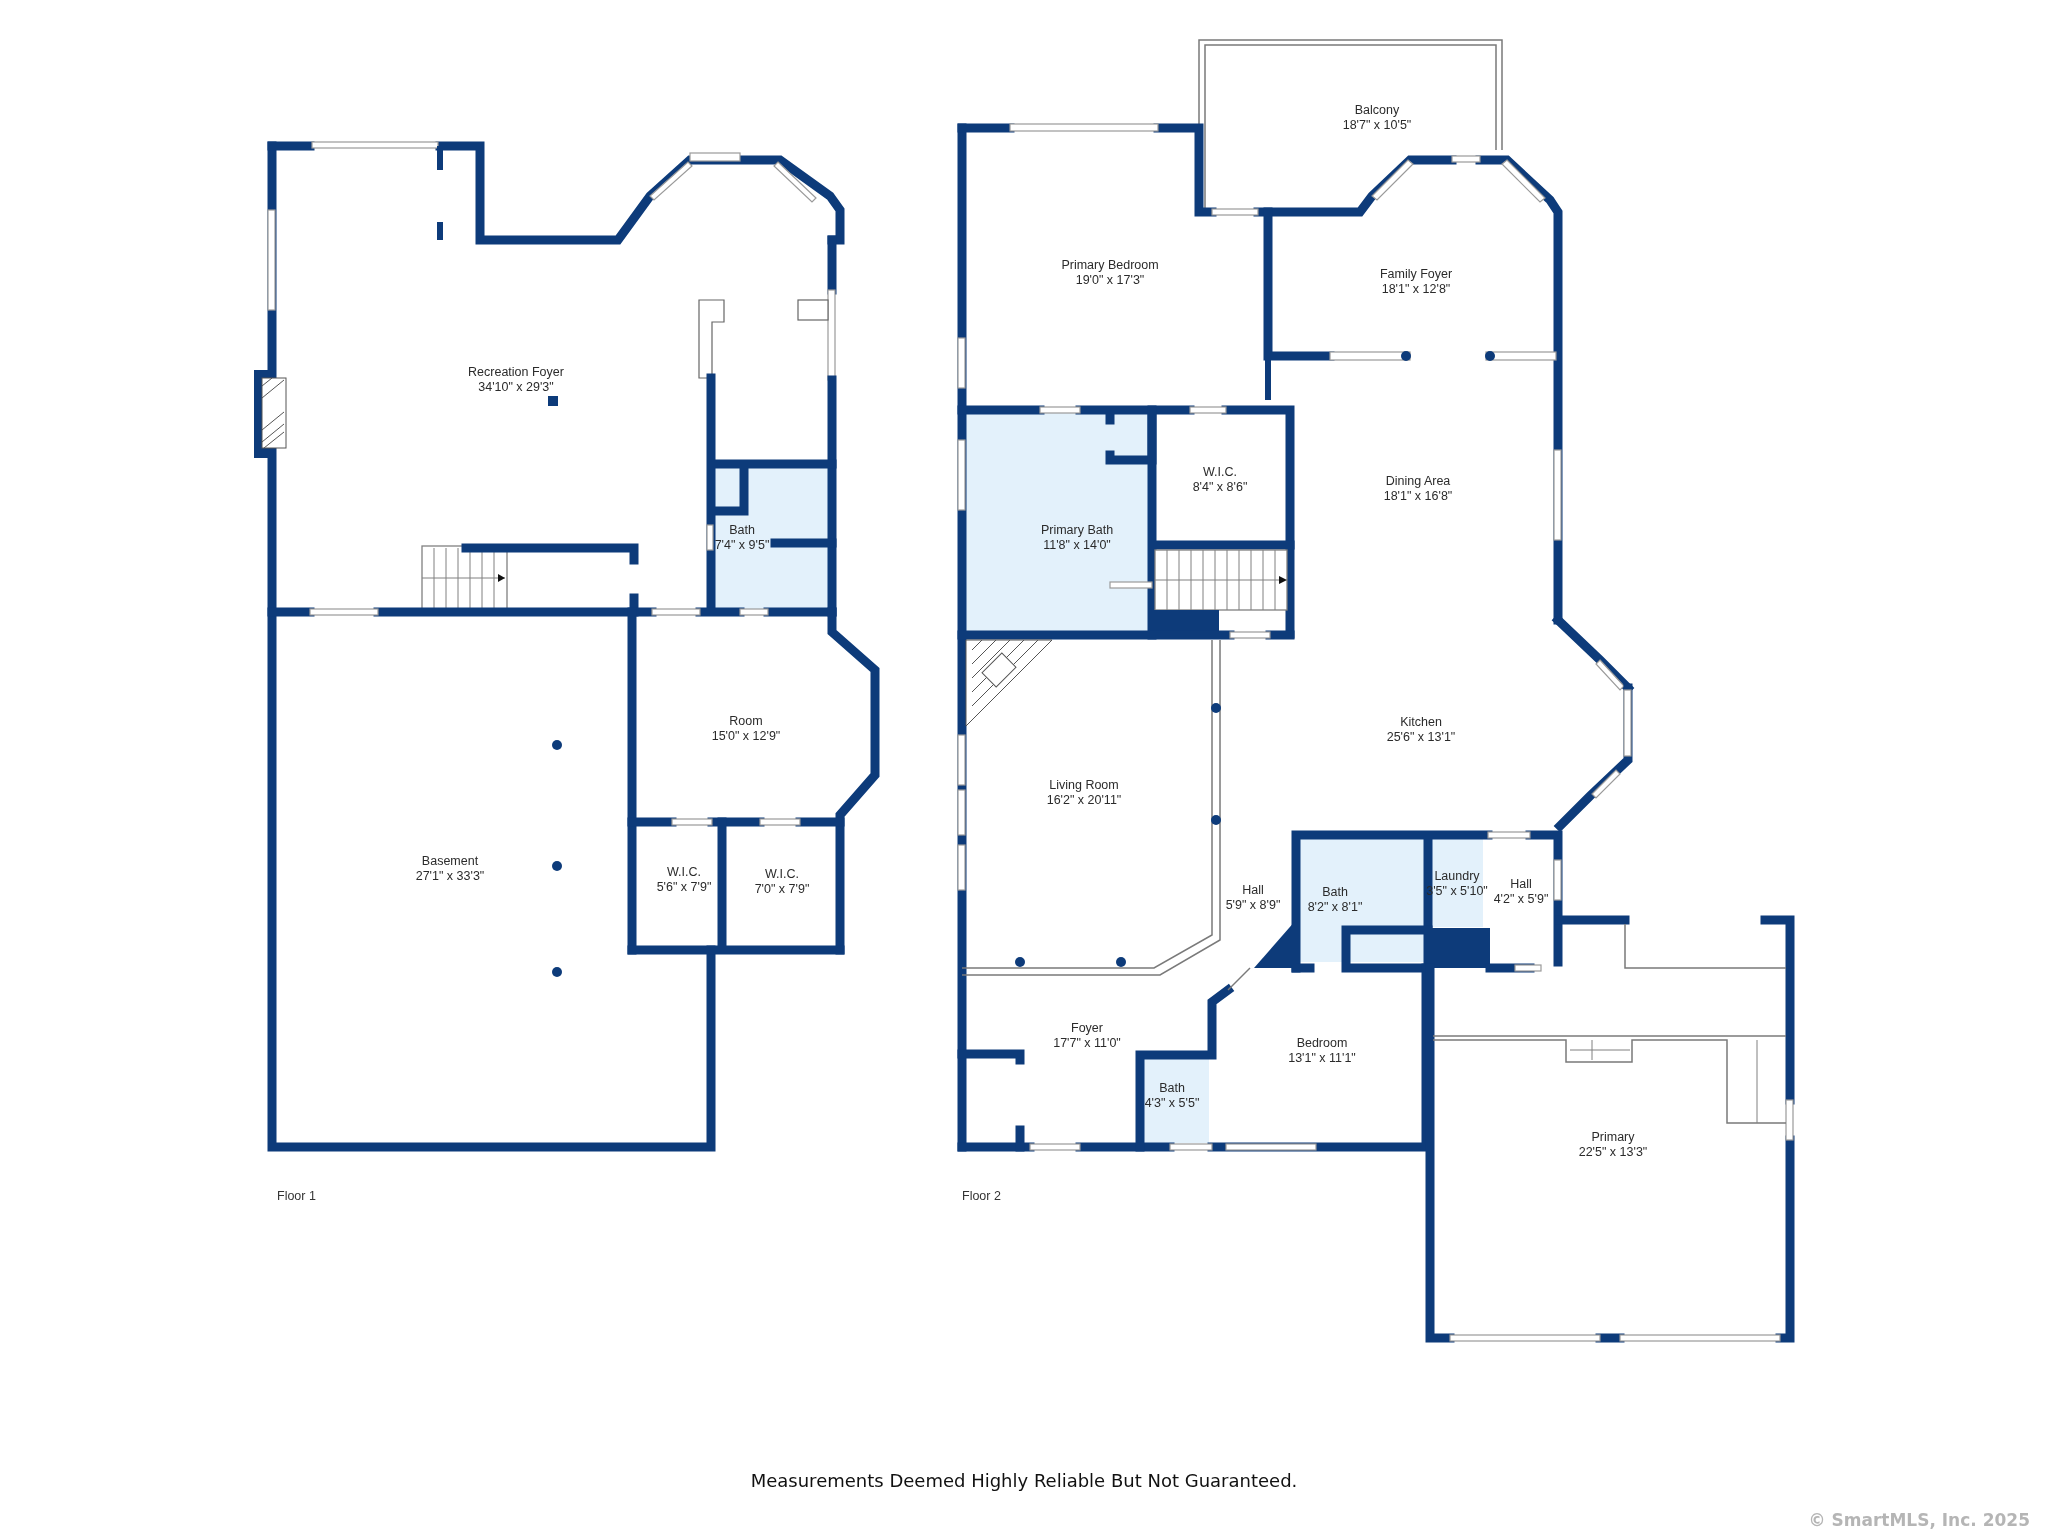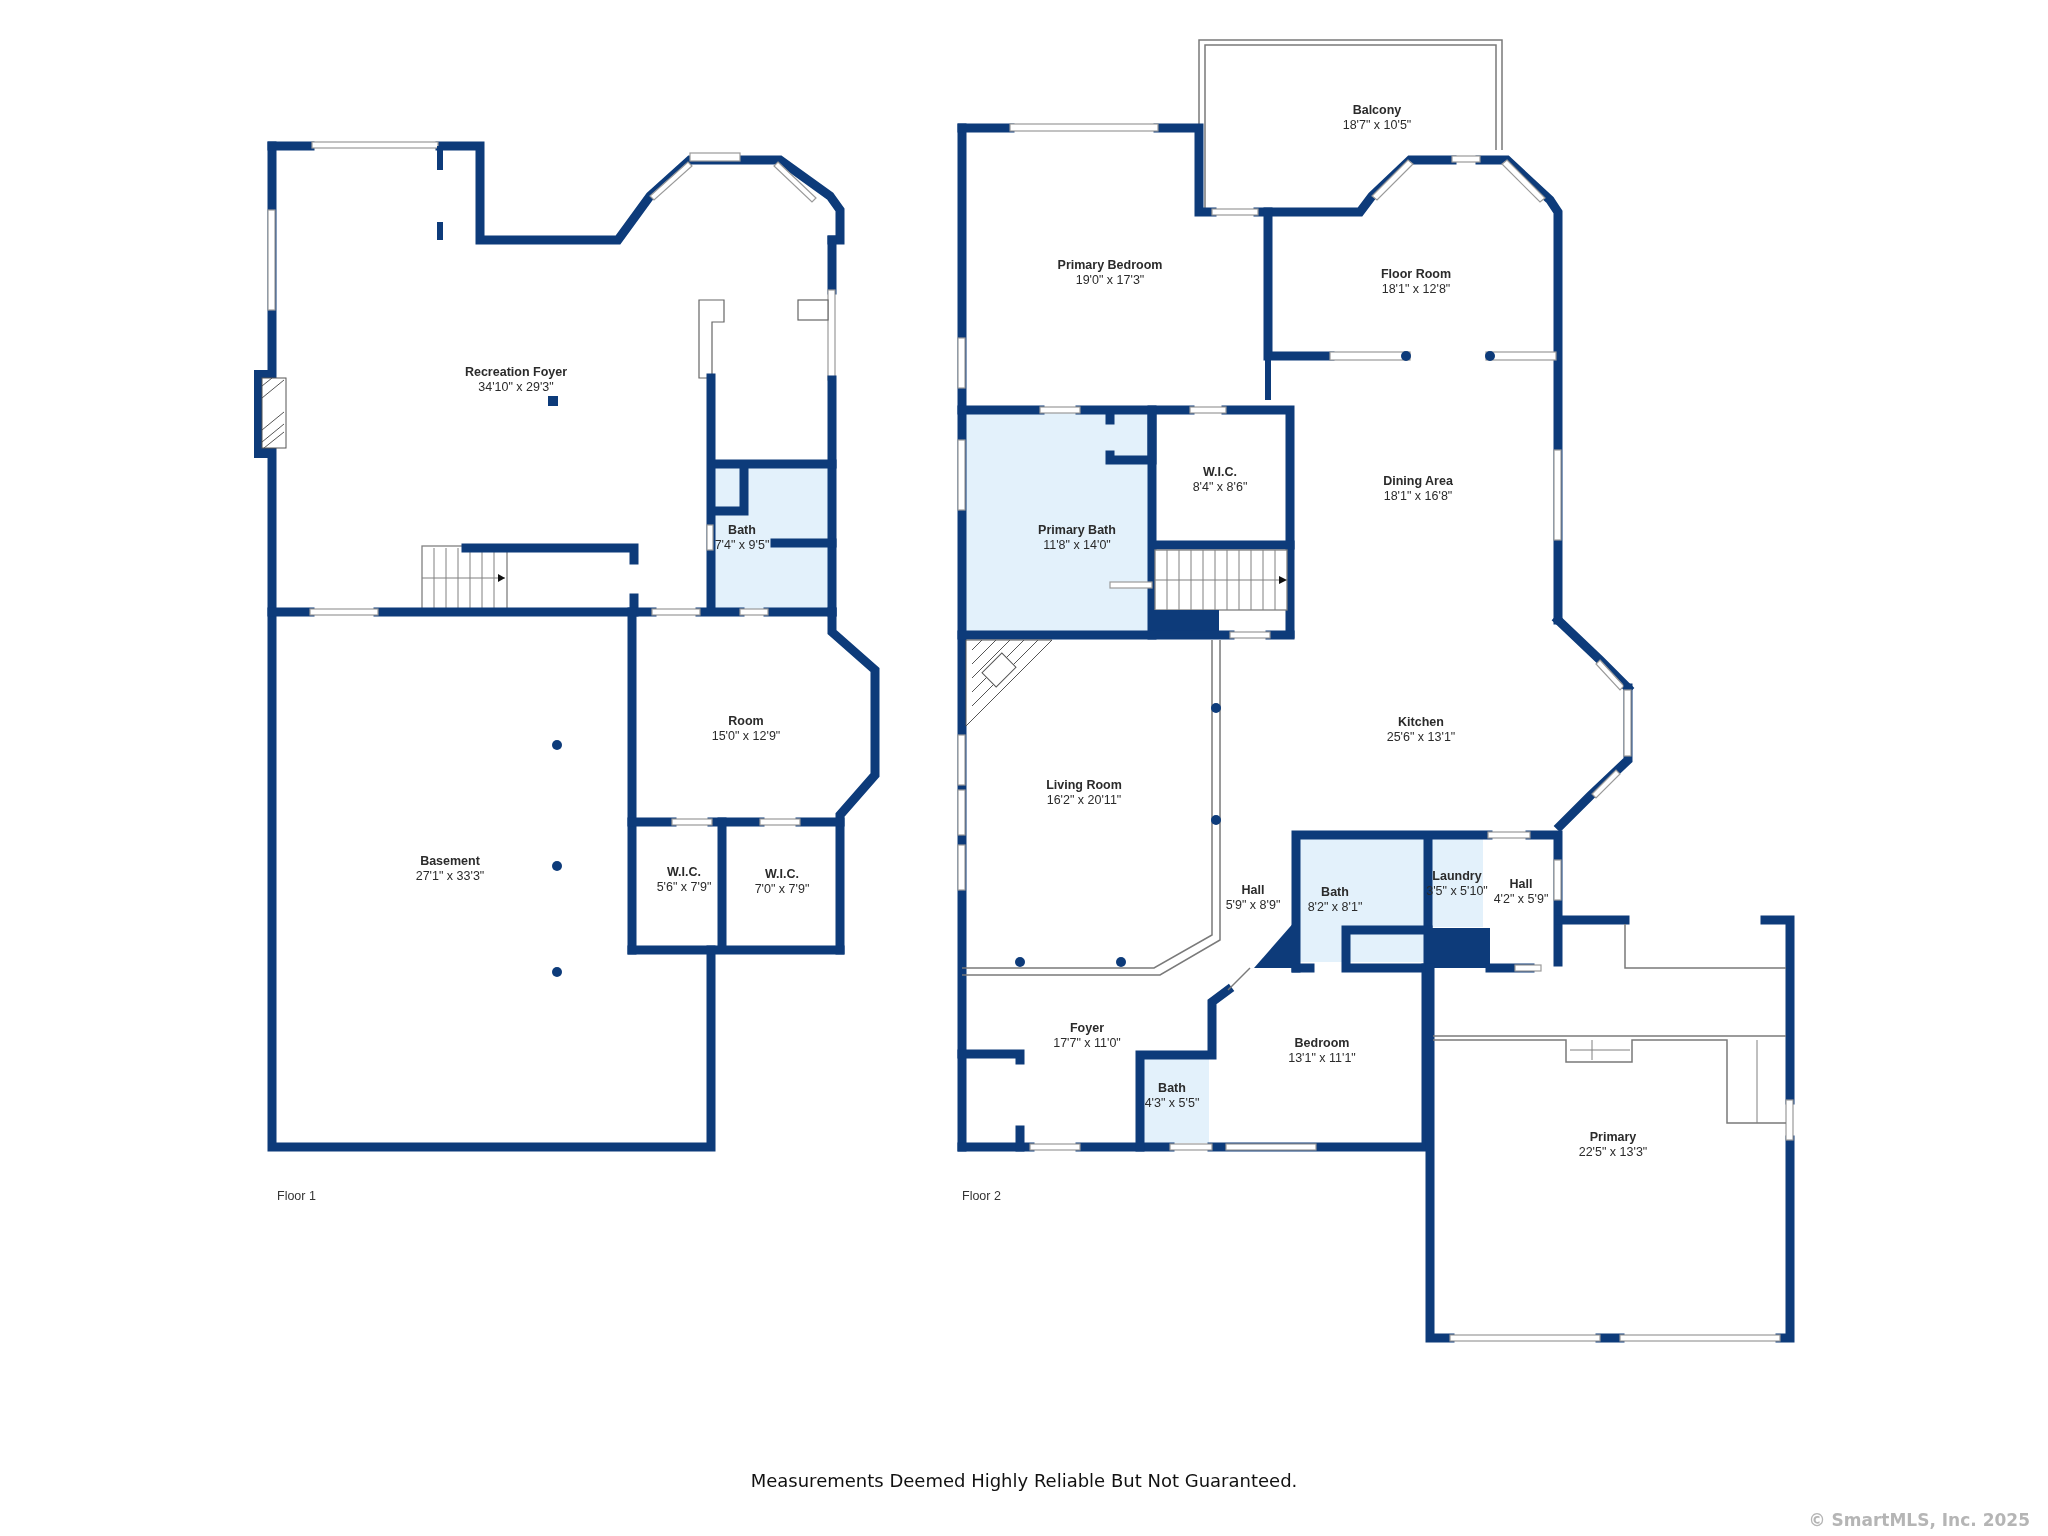--- a/index.html
+++ b/index.html
@@ -6,21 +6,21 @@
   body{width:2048px;height:1536px;position:relative;overflow:hidden;font-family:"Liberation Sans",sans-serif;}
   #plan{position:absolute;left:0;top:0;}
   .wall{fill:none;stroke:#0d3b7a;stroke-width:9;stroke-linejoin:miter;stroke-linecap:square;}
   .wall-thin{fill:none;stroke:#0d3b7a;stroke-width:6;}
   .rail{fill:none;stroke:#7a7a7a;stroke-width:1.5;}
   .win{fill:#fff;stroke:#9a9a9a;stroke-width:1.2;}
   .fill-wet{fill:#e3f1fb;}
   .solid{fill:#0d3b7a;}
   .stair{fill:#fff;stroke:#808080;stroke-width:1.3;}
   .room-label{position:absolute;transform:translate(-50%,-50%);text-align:center;color:#2b2b2b;font-size:12.5px;line-height:15px;white-space:nowrap;}
-  .room-label .nm{display:block;font-weight:bold;}
+  .room-label .nm{display:block;}
   .room-label .dim{display:block;}
   .floor-label{position:absolute;font-size:12.5px;color:#333;text-align:center;}
   .disclaimer{position:absolute;left:0;width:2048px;top:1470px;text-align:center;font-family:"DejaVu Sans",sans-serif;font-size:18px;color:#111;}
   .copyright{position:absolute;right:18px;bottom:6px;font-family:"DejaVu Sans",sans-serif;font-size:17px;font-weight:bold;color:#b5b5b5;}
 </style>
 </head>
 <body>
 
 <svg id="plan" width="2048" height="1536" viewBox="0 0 2048 1536" xmlns="http://www.w3.org/2000/svg">
 
@@ -199,21 +199,21 @@
 
 <div class="room-label" style="left:1377px;top:118px">
   <span class="nm">Balcony</span>
   <span class="dim">18'7" x 10'5"</span>
 </div>
 <div class="room-label" style="left:1110px;top:273px">
   <span class="nm">Primary Bedroom</span>
   <span class="dim">19'0" x 17'3"</span>
 </div>
 <div class="room-label" style="left:1416px;top:282px">
-  <span class="nm">Floor Room</span>
+  <span class="nm">Family Foyer</span>
   <span class="dim">18'1" x 12'8"</span>
 </div>
 <div class="room-label" style="left:1220px;top:480px">
   <span class="nm">W.I.C.</span>
   <span class="dim">8'4" x 8'6"</span>
 </div>
 <div class="room-label" style="left:1077px;top:538px">
   <span class="nm">Primary Bath</span>
   <span class="dim">11'8" x 14'0"</span>
 </div>

